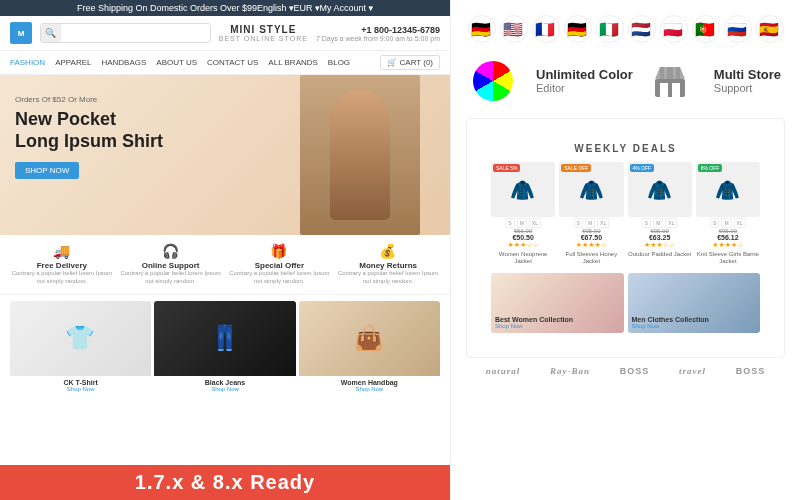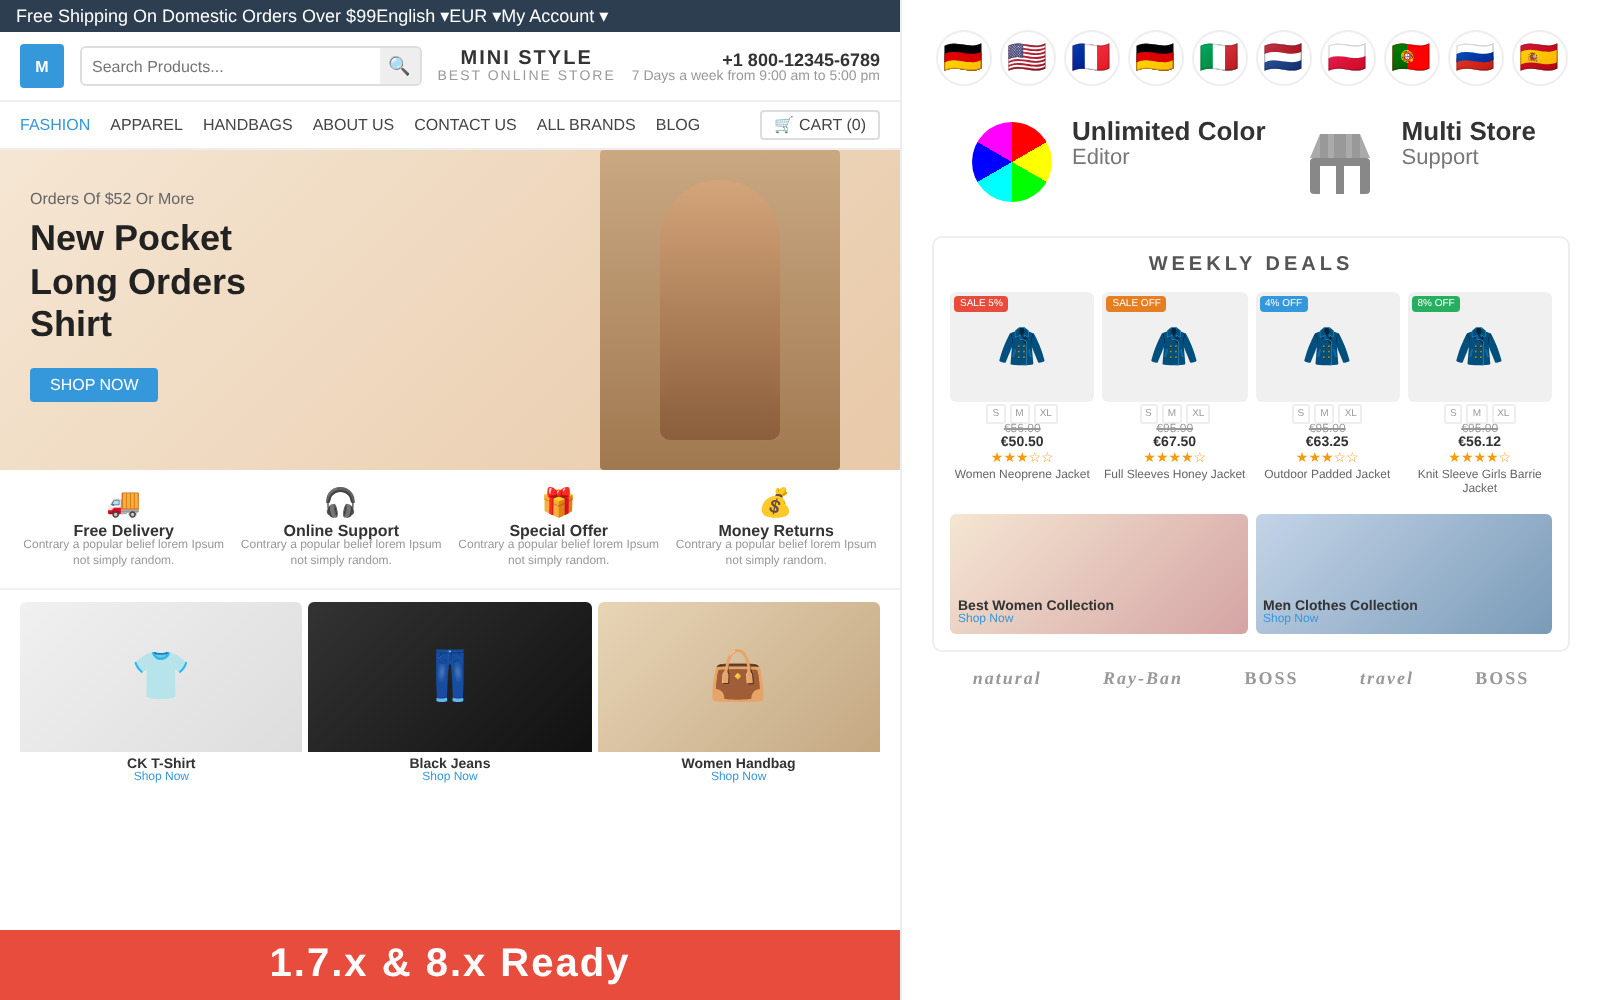--- a/index.html
+++ b/index.html
@@ -23,21 +23,21 @@
     }
 
     
     .shipping-bar {
       background: #2c3e50;
       color: #fff;
       font-size: 9px;
       text-align: center;
       padding: 3px 8px;
       display: flex;
-      justify-content: flex-start;
+      justify-content: center;
       align-items: center;
     }
 
     
     .store-header {
       display: flex;
       align-items: center;
       padding: 6px 10px;
       border-bottom: 1px solid #eee;
       gap: 8px;
@@ -313,21 +313,22 @@
 
     
     .features-icons-row {
       display: flex;
       gap: 15px;
       margin-bottom: 15px;
       justify-content: center;
     }
     .feature-card {
       display: flex;
-      gap: 8px;
+      align-items: center;
+      gap: 21px;
     }
     .feature-card-icon {
       width: 45px;
       height: 45px;
       display: flex;
       align-items: center;
       justify-content: center;
     }
     .color-wheel {
       width: 40px;
@@ -353,21 +354,21 @@
     }
     .feature-card-text .subtitle {
       font-size: 11px;
       color: #777;
     }
 
     
     .weekly-deals {
       border: 1px solid #eee;
       border-radius: 5px;
-      padding: 8px;
+      padding: 24px;
     }
     .weekly-deals-title {
       font-size: 10px;
       font-weight: bold;
       color: #555;
       text-align: center;
       letter-spacing: 2px;
       text-transform: uppercase;
       margin-bottom: 8px;
     }
@@ -482,38 +483,37 @@
       padding: 0 5px;
     }
     .brand-logo {
       font-size: 9px;
       font-weight: bold;
       color: #999;
       font-style: italic;
       letter-spacing: 1px;
     }
     .brand-logo.script { font-family: Georgia, serif; font-style: italic; }
-    .brand-logo.sans { font-family: Liberation Serif, serif; font-style: normal; }
+    .brand-logo.sans { font-family: Liberation Sans, sans-serif; font-style: normal; }
   </style>
 </head>
 <body>
 
 <div class="left-panel">
 
   <div class="shipping-bar">
     <span>Free Shipping On Domestic Orders Over $99</span>
     <span>English ▾</span>
     <span>EUR ▾</span>
     <span>My Account ▾</span>
   </div>
 
   <div class="store-header">
     <div class="store-logo-box">M</div>
     <div class="search-bar">
-      <input type="text" placeholder="Search Products..." style="">
       <div class="search-icon-box">🔍</div>
     </div>
     <div class="store-brand">
       <div class="brand-name">MINI STYLE</div>
       <div class="brand-sub">BEST ONLINE STORE</div>
     </div>
     <div class="store-contact">
       <div class="phone">+1 800-12345-6789</div>
       <div class="hours">7 Days a week from 9:00 am to 5:00 pm</div>
     </div>
@@ -526,21 +526,21 @@
     <span class="nav-item">ABOUT US</span>
     <span class="nav-item">CONTACT US</span>
     <span class="nav-item">ALL BRANDS</span>
     <span class="nav-item">BLOG</span>
     <span class="cart-btn">🛒 CART (0)</span>
   </div>
 
   <div class="hero-section">
     <div class="hero-content">
       <div class="hero-tag">Orders Of $52 Or More</div>
-      <div class="hero-title">New Pocket Long Orders Shirt</div>
+      <div class="hero-title">New Pocket Long Ipsum Shirt</div>
       <button class="hero-btn">SHOP NOW</button>
     </div>
     <div class="hero-image"></div>
   </div>
 
   <div class="features-row">
     <div class="feature-item">
       <div class="feature-icon">🚚</div>
       <div class="feature-title">Free Delivery</div>
       <div class="feature-desc">Contrary a popular belief lorem Ipsum not simply random.</div>

